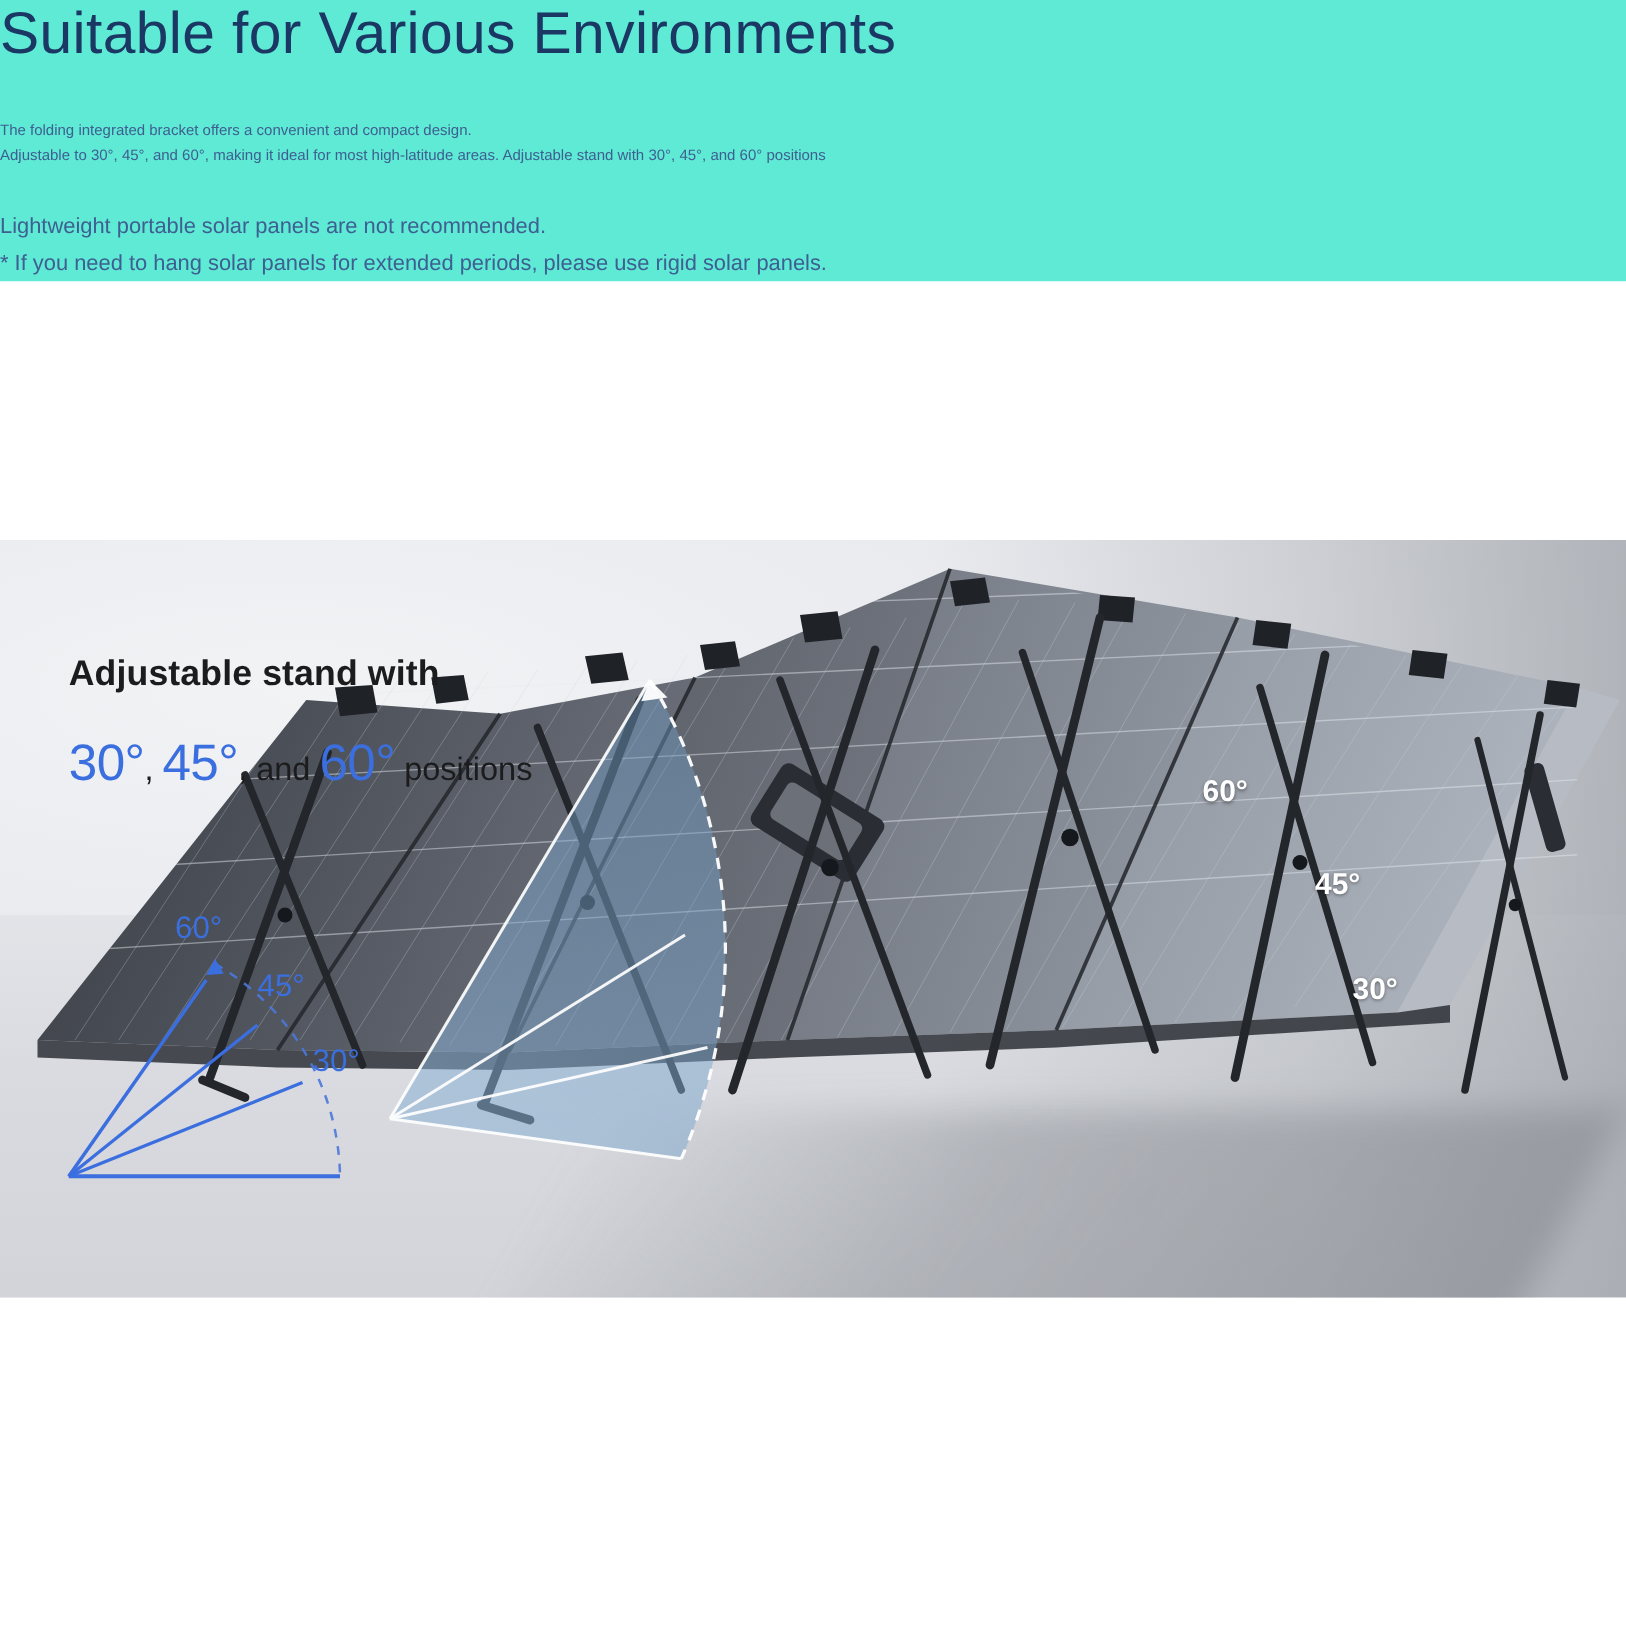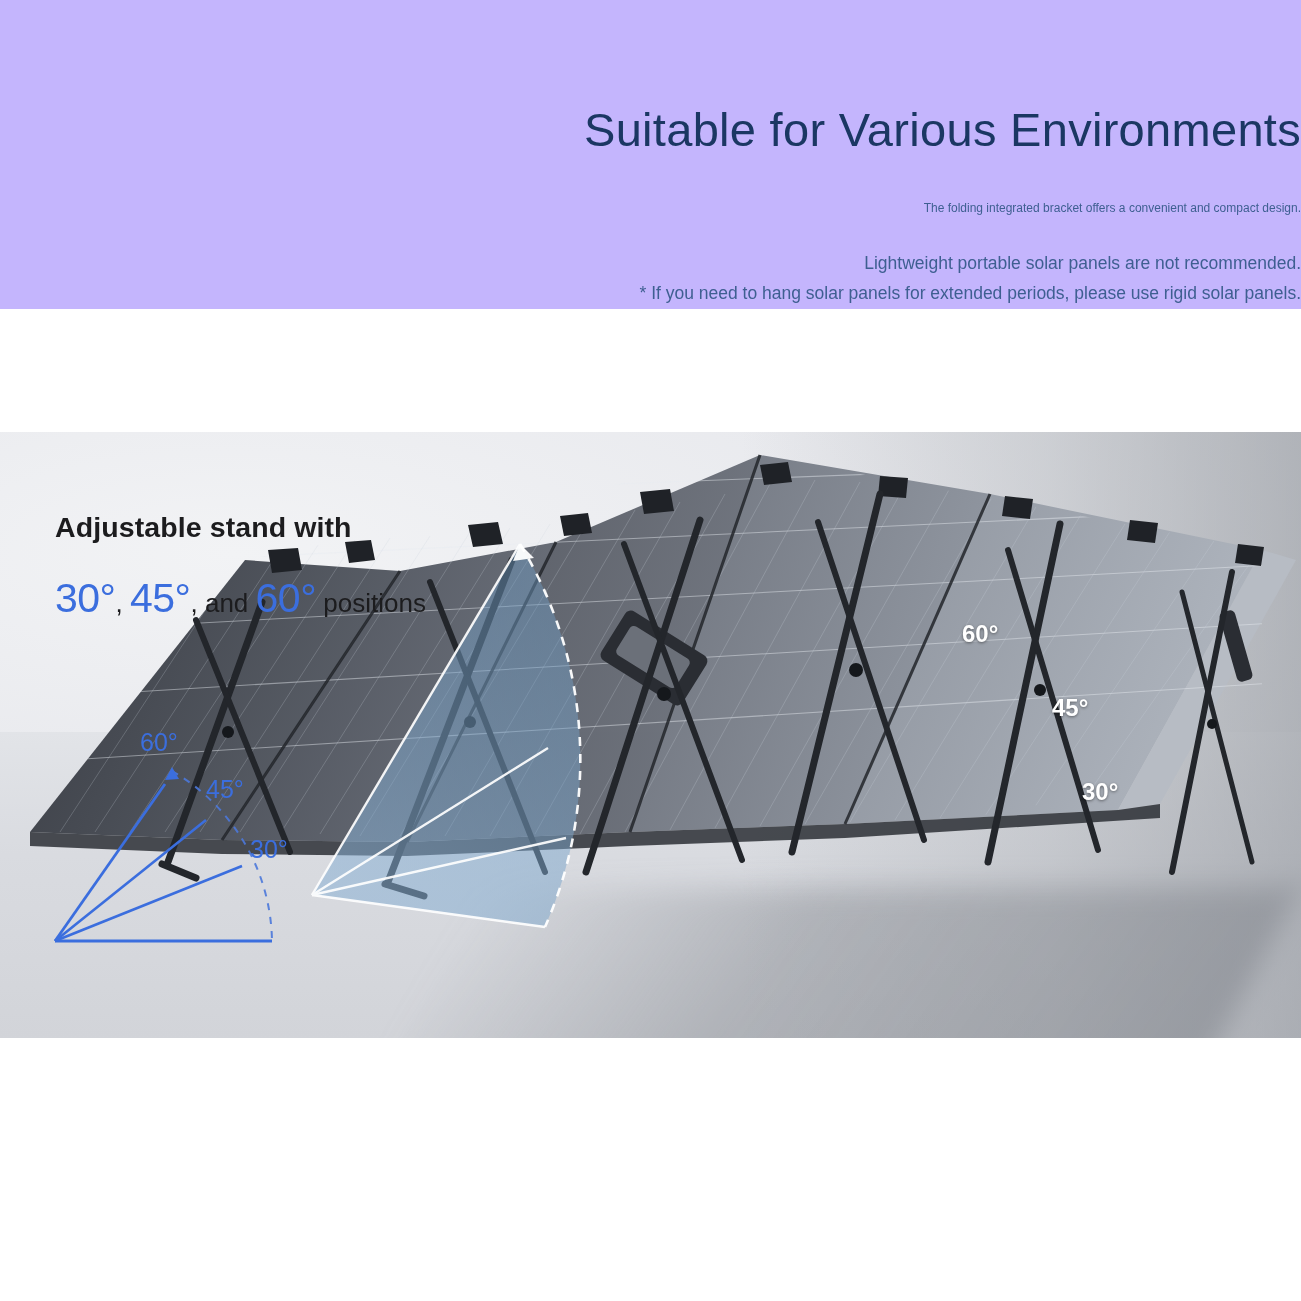--- a/index.html
+++ b/index.html
@@ -11,23 +11,22 @@
     width: 1301px;
     height: 1301px;
     font-family: "Liberation Sans", sans-serif;
     overflow: hidden;
     position: relative;
   }
 
   
   .header {
     width: 100%;
-    padding-top: 104px;
-    text-align: right;
-    background: #c4b5fd;
+    text-align: left;
+    background: #5eead4;
   }
   .page-title {
     font-size: 47px;
     font-weight: 400;
     color: #1b3763;
     letter-spacing: 0.3px;
     line-height: 1.1;
     margin: 0;
   }
   .intro {
@@ -88,21 +87,21 @@
     height: 190px;
     background: linear-gradient(100deg, rgba(120,124,131,0) 0%, rgba(120,124,131,0.38) 40%, rgba(110,114,122,0.5) 100%);
     transform: skewX(-28deg);
     filter: blur(14px);
   }
 
   
   .overlay-head {
     position: absolute;
     left: 55px;
-    top: 79px;
+    top: 91px;
     z-index: 6;
   }
   .overlay-line1 {
     font-size: 28.5px;
     font-weight: 700;
     color: #1c1c1e;
     letter-spacing: 0.1px;
     white-space: nowrap;
   }
   .overlay-line2 {
@@ -171,20 +170,21 @@
   .pl-30 { left: 1082px; top: 346px; }
 </style>
 </head>
 <body>
 
 <div class="header">
   <h1 class="page-title">Suitable for Various Environments</h1>
 
   <div class="intro">
     <span class="line">The folding integrated bracket offers a convenient and compact design.</span>
+    <span class="line">Adjustable to 30°, 45°, and 60°, making it ideal for most high-latitude areas. Adjustable stand with 30°, 45°, and 60° positions</span>
   </div>
 
   <div class="note">
     <span class="line">Lightweight portable solar panels are not recommended.</span>
     <span class="line">* If you need to hang solar panels for extended periods, please use rigid solar panels.</span>
   </div>
 </div>
 
 <div class="hero">
 

